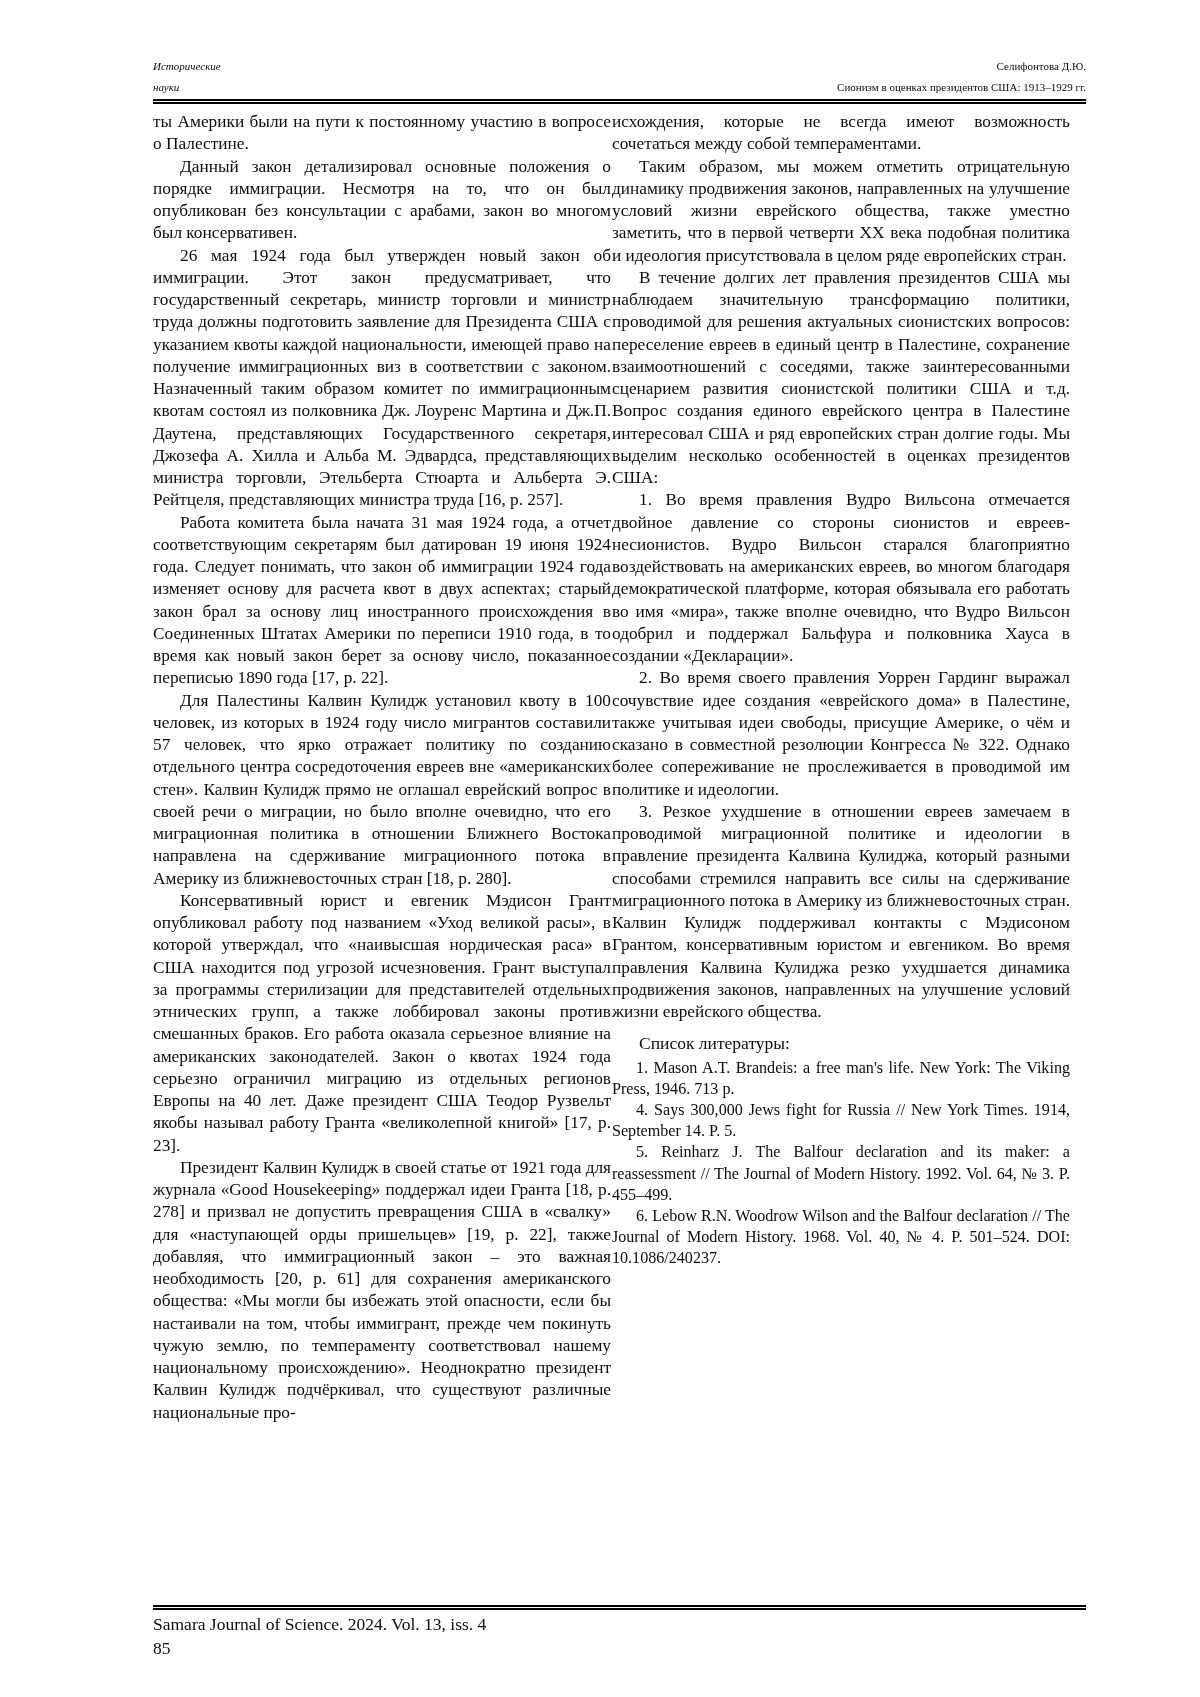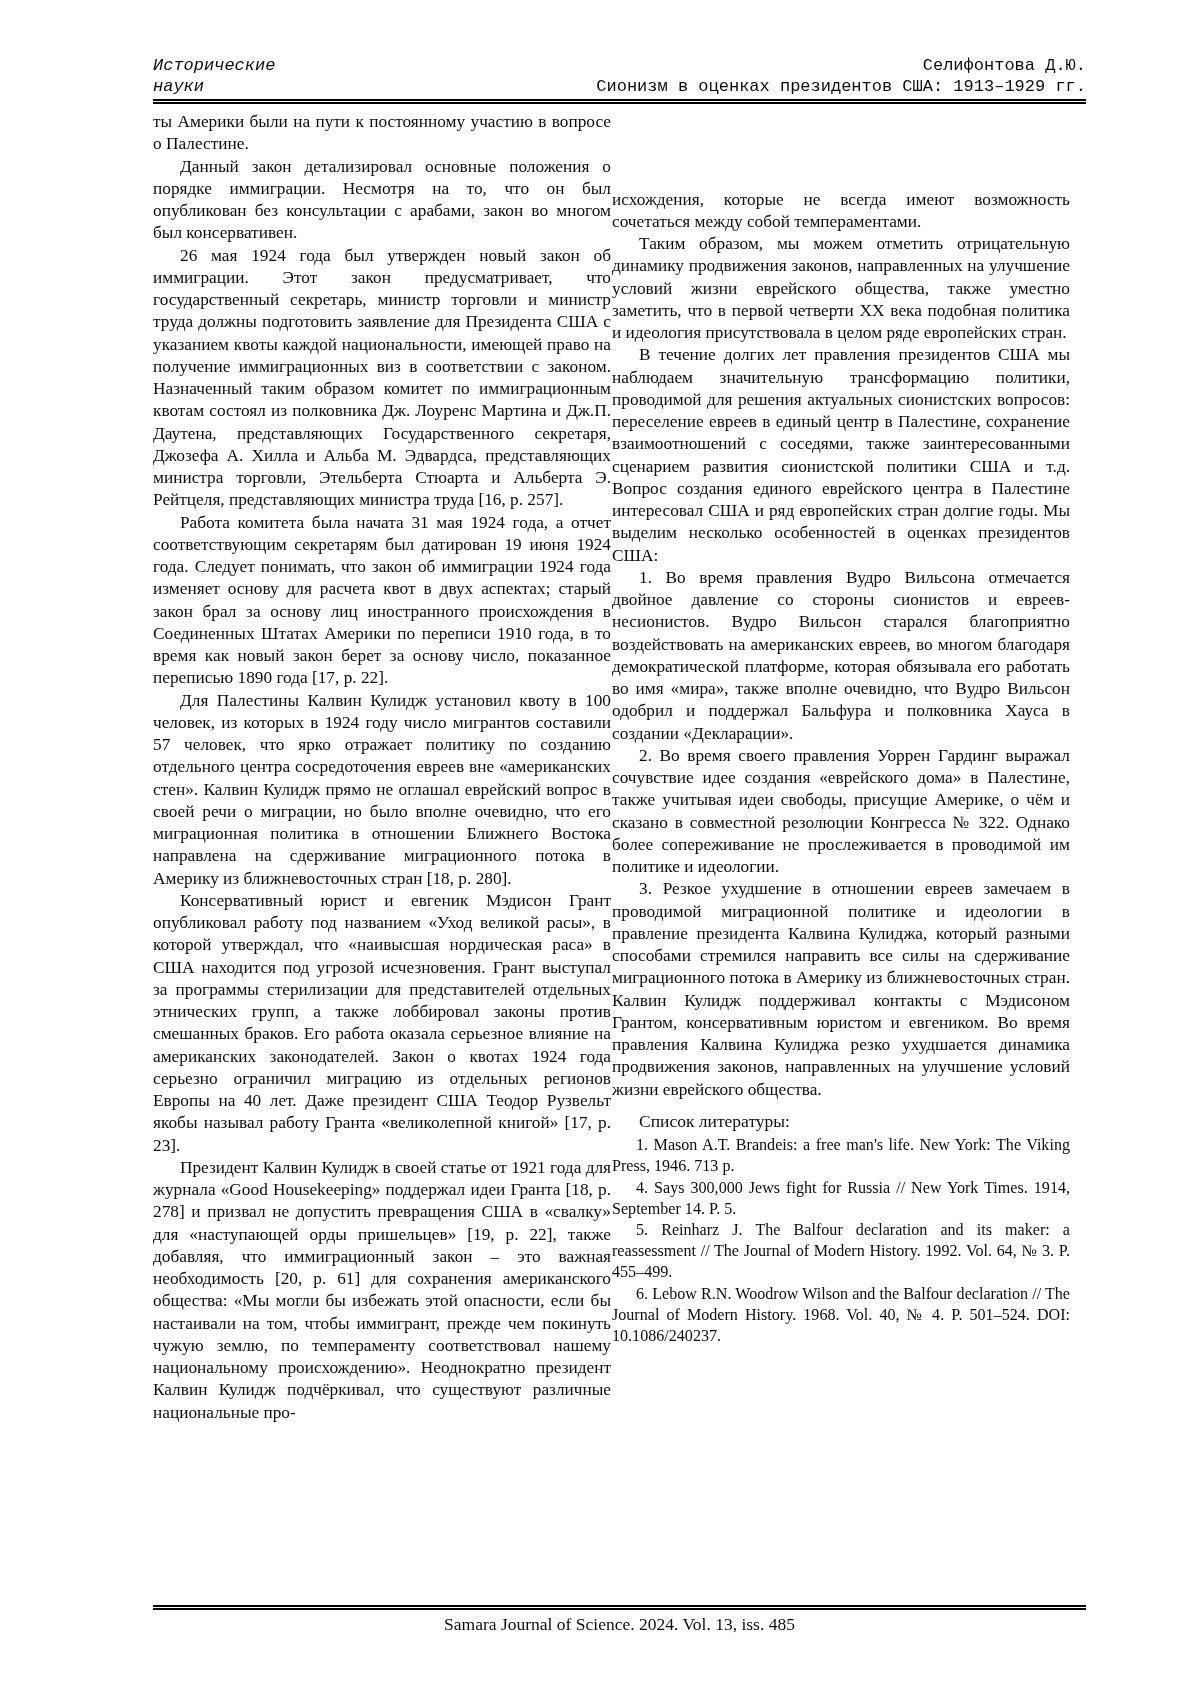--- a/index.html
+++ b/index.html
@@ -14,36 +14,34 @@
   }
   .page {
     position: absolute;
     left: 153px;
     top: 56px;
     width: 933px;
   }
   .hdr {
     display: flex;
     justify-content: space-between;
-    font-size: 17px;
+    font-size: 11px;
     line-height: 20.5px;
-    font-family: Liberation Mono, monospace;
   }
   .hdr-left { font-style: italic; }
   .hdr-right { text-align: right; }
   .rule {
     height: 5px;
     margin-top: 2px;
     background: linear-gradient(#000 0 2px, #fff 2px 3px, #000 3px 5px);
   }
   .cols {
     display: flex;
     gap: 1px;
     margin-top: 7px;
-    align-items: center;
   }
   .col {
     width: 458px;
     font-size: 17.3px;
     line-height: 22.25px;
     text-align: justify;
   }
   .col p { margin: 0; text-indent: 27px; }
   .col p.noindent { text-indent: 0; }
   .refs-heading {
@@ -60,24 +58,25 @@
     margin: 0;
   }
   .footer-wrap {
     position: absolute;
     left: 153px;
     top: 1603px;
     width: 933px;
   }
   .footer {
     display: flex;
-    justify-content: center;
+    justify-content: flex-start;
     font-size: 17.5px;
     line-height: 24px;
     margin-top: 2px;
+    flex-direction: column;
   }
 </style>
 </head>
 <body>
 
 <div class="page">
 
   <div class="hdr">
     <div class="hdr-left">
       <div>Исторические</div>

